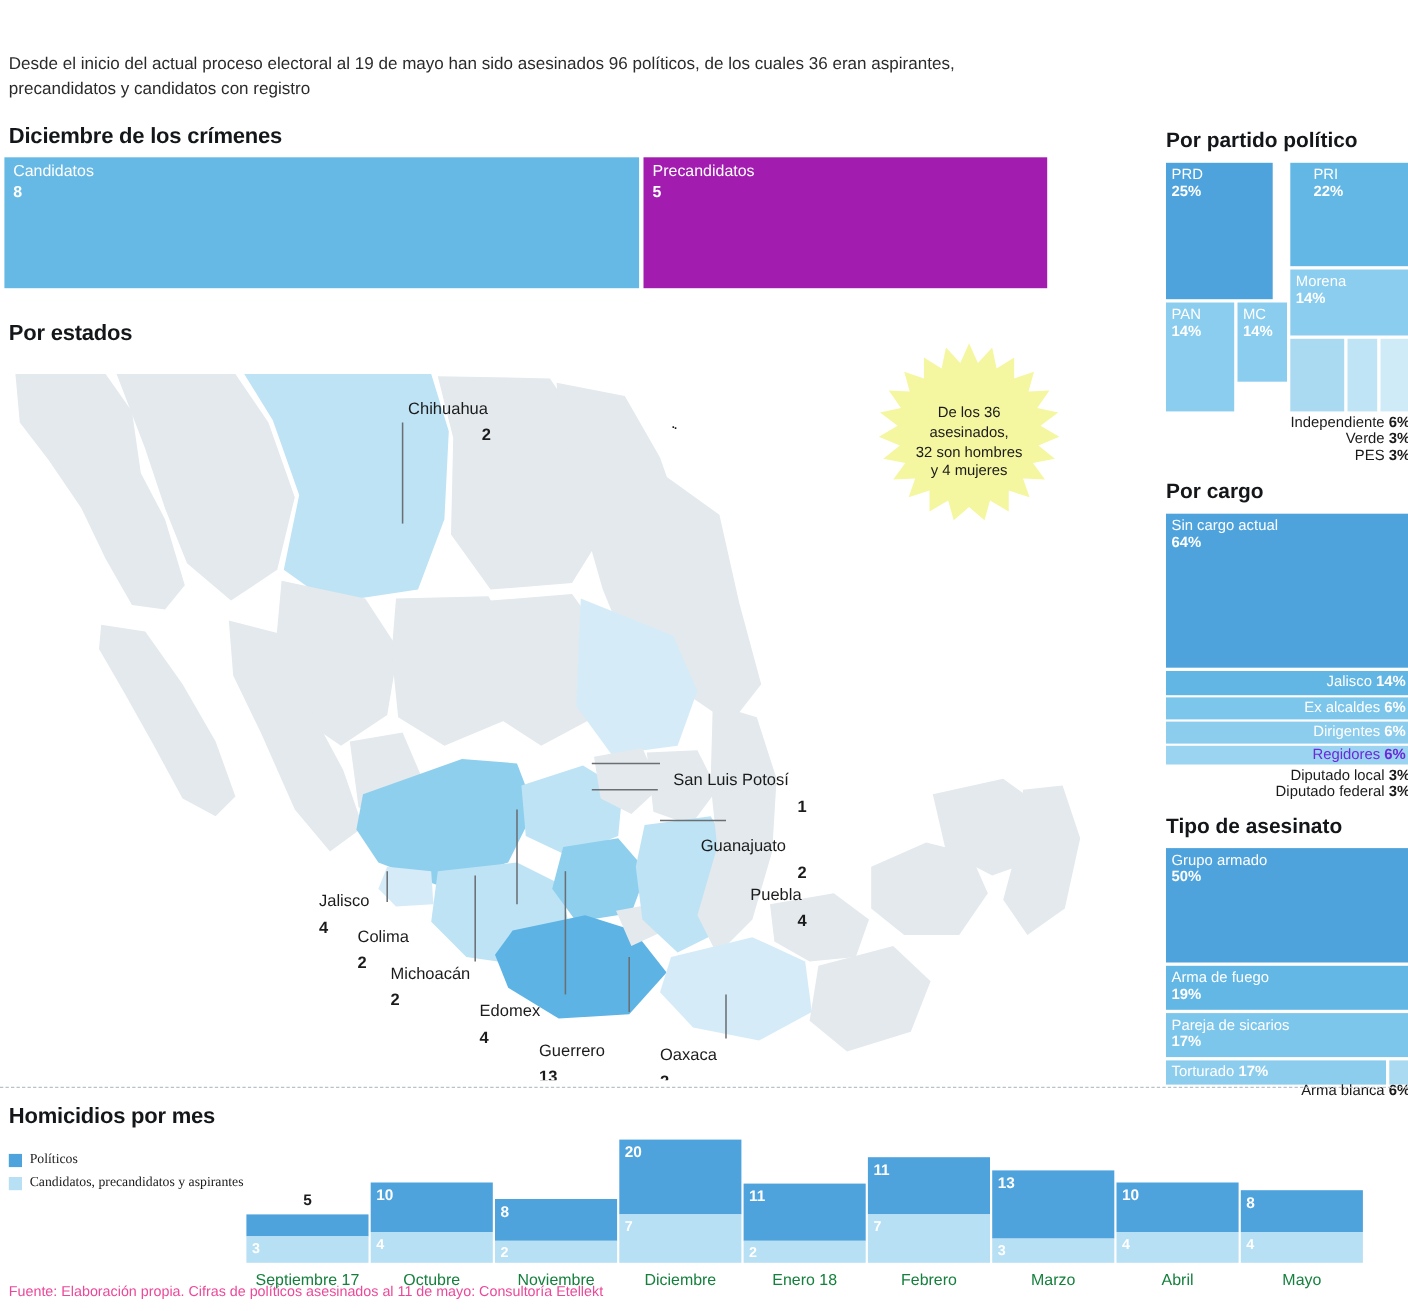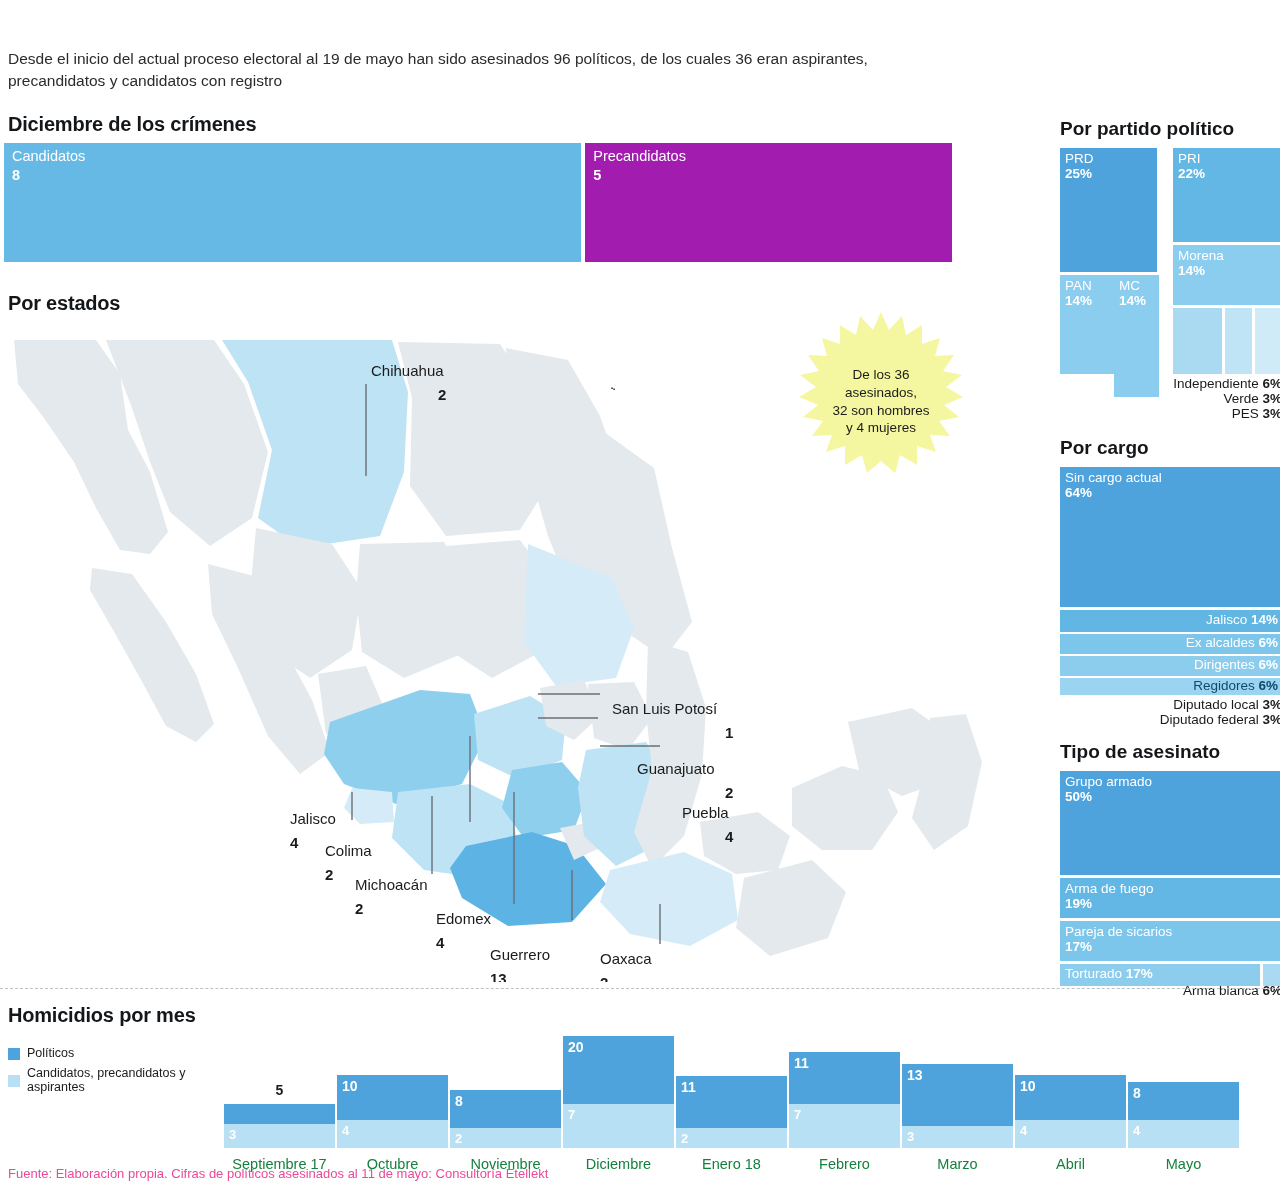--- a/index.html
+++ b/index.html
@@ -65,21 +65,21 @@
   .callout { font-size:13.5px; color:#1b1b1b; text-align:right; white-space:nowrap; }
   .callout b { font-weight:bold; }
 
   
   .divider {
     position:absolute; left:0; top:988px; width:1280px; height:0;
     border-top:1px dashed #b9c2c7;
   }
   #hom-title { position:absolute; left:8px; top:1004px; }
   .legend { position:absolute; left:8px; top:1046px; width:215px; font-size:12.5px; color:#1b1b1b; }
-  .legend .lrow { display:flex; align-items:center; margin-bottom:6px; }
+  .legend .lrow { display:flex; align-items:center; margin-bottom:6px;font-family:Liberation Serif, serif; }
   .legend .sw { width:12px; height:12px; margin-right:7px; margin-top:2px; flex:0 0 auto; }
   .sw-pol { background:#4ea3dd; }
   .sw-cand { background:#b8e0f4; }
 
   #months { position:absolute; left:224px; top:1000px; width:1048px; height:190px; }
   .mcol { position:absolute; bottom:42px; width:111px; }
   .bar-top { background:#4ea3dd; position:relative; }
   .bar-bot { background:#b8e0f4; position:relative; }
   .bar-top .n { position:absolute; left:5px; top:3px; color:#fff; font-size:14px; font-weight:bold; }
   .bar-bot .n { position:absolute; left:5px; top:3px; color:#fff; font-size:13px; font-weight:bold; }
@@ -226,38 +226,38 @@
 
   <div class="rc-title">Por partido político</div>
   <div style="position:relative; width:222px; height:226px; margin-top:8px;">
     <div class="tm-box" style="position:absolute;left:0;top:0;width:97px;height:124px;background:#4ea3dd;">
       <div class="tm-inner" style="left:0;top:0;">
           <div class="t">PRD</div>
           <div class="v">25%</div>
         </div>
     </div>
     <div class="tm-box" style="position:absolute;left:113px;top:0;width:109px;height:94px;background:#63b7e5;">
-      <div class="tm-inner" style="left:0;top:0;">
+      <div class="tm-inner" style="left:16px;top:0;">
           <div class="t">PRI</div>
           <div class="v">22%</div>
         </div>
     </div>
     <div class="tm-box" style="position:absolute;left:113px;top:97px;width:109px;height:60px;background:#8acdee;">
       <div class="tm-inner" style="left:0;top:0;">
           <div class="t">Morena</div>
           <div class="v">14%</div>
         </div>
     </div>
     <div class="tm-box" style="position:absolute;left:0;top:127px;width:62px;height:99px;background:#8acdee;">
       <div class="tm-inner" style="left:0;top:0;">
           <div class="t">PAN</div>
           <div class="v">14%</div>
         </div>
     </div>
-    <div class="tm-box" style="position:absolute;left:54px;top:127px;width:45px;height:122px;background:#8acdee;">
+    <div class="tm-box" style="position:absolute;left:65px;top:127px;width:45px;height:72px;background:#8acdee;">
       <div class="tm-inner" style="left:0;top:0;">
           <div class="t">MC</div>
           <div class="v">14%</div>
         </div>
     </div>
     <div class="tm-box" style="position:absolute;left:113px;top:160px;width:49px;height:66px;background:#a9daf1;"></div>
     <div class="tm-box" style="position:absolute;left:165px;top:160px;width:27px;height:66px;background:#bfe4f5;"></div>
     <div class="tm-box" style="position:absolute;left:195px;top:160px;width:27px;height:66px;background:#cfebf8;"></div>
   </div>
   <div style="position:relative;width:222px;margin-top:2px;">
@@ -295,21 +295,21 @@
         <b>6%</b>
       </div>
     </div>
     <div class="tm-box" style="position:absolute;left:0;top:189px;width:222px;height:20px;background:#8ccdee;">
       <div class="callout" style="position:absolute;right:4px;top:1px;color:#fff;">
         <span>Dirigentes</span>
         <b>6%</b>
       </div>
     </div>
     <div class="tm-box" style="position:absolute;left:0;top:211px;width:222px;height:17px;background:#9bd4f0;">
-      <div class="callout" style="position:absolute;right:4px;top:0;color:#0c4a6e;">
+      <div class="callout" style="position:absolute;right:4px;top:0;color:#6d28d9;">
         <span>Regidores</span>
         <b>6%</b>
       </div>
     </div>
   </div>
   <div style="position:relative;width:222px;margin-top:2px;">
     <div class="callout">
       <span>Diputado local</span>
       <b>3%</b>
     </div>

